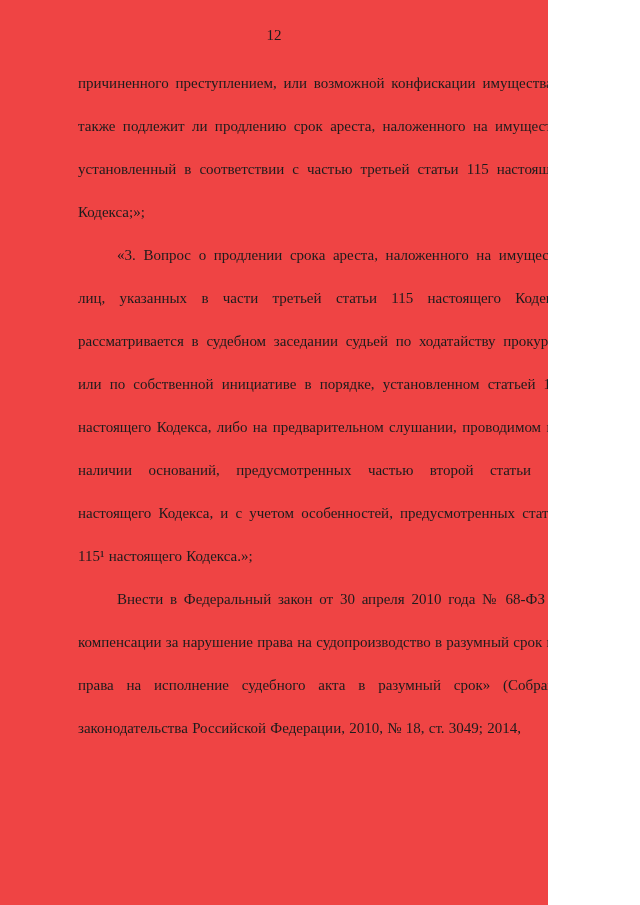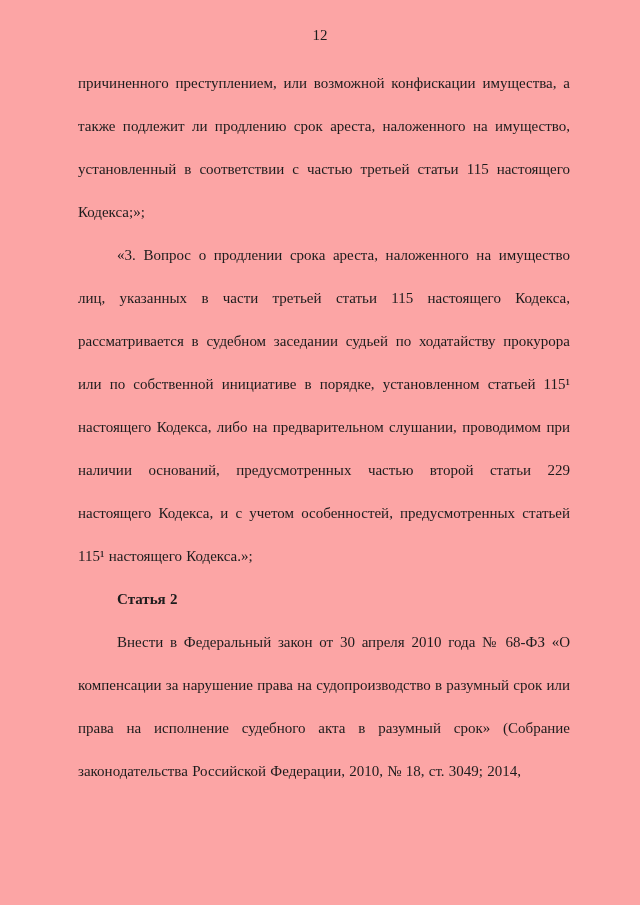--- a/index.html
+++ b/index.html
@@ -2,23 +2,23 @@
 <html lang="ru"><head>
 <meta charset="utf-8">
 <style>
   html, body {
     margin: 0;
     padding: 0;
     background: #ffffff;
   }
   .sheet {
     position: relative;
-    width: 640px;
+    width: 548px;
     height: 905px;
-    background: #fca5a5;
+    background: #ef4444;
     font-family: "Liberation Serif", "DejaVu Serif", serif;
     color: #1c1c1c;
     overflow: hidden;
   }
   .page-number {
     position: absolute;
     top: 26px;
     left: 0;
     width: 100%;
     text-align: center;
@@ -48,16 +48,15 @@
   }
 </style>
 </head>
 <body>
 
 <div class="sheet">
   <div class="page-number">12</div>
   <div class="document-body">
       <p class="para">причиненного преступлением, или возможной конфискации имущества, а также подлежит ли продлению срок ареста, наложенного на имущество, установленный в соответствии с частью третьей статьи 115 настоящего Кодекса;»;</p>
       <p class="para indent">«3. Вопрос о продлении срока ареста, наложенного на имущество лиц, указанных в части третьей статьи 115 настоящего Кодекса, рассматривается в судебном заседании судьей по ходатайству прокурора или по собственной инициативе в порядке, установленном статьей 115¹ настоящего Кодекса, либо на предварительном слушании, проводимом при наличии оснований, предусмотренных частью второй статьи 229 настоящего Кодекса, и с учетом особенностей, предусмотренных статьей 115¹ настоящего Кодекса.»;</p>
-      <p class="para indent bold">Статья 2</p>
       <p class="para indent">Внести в Федеральный закон от 30 апреля 2010 года № 68-ФЗ «О компенсации за нарушение права на судопроизводство в разумный срок или права на исполнение судебного акта в разумный срок» (Собрание законодательства Российской Федерации, 2010, № 18, ст. 3049; 2014,</p>
     </div>
 </div>
 
 </body></html>

